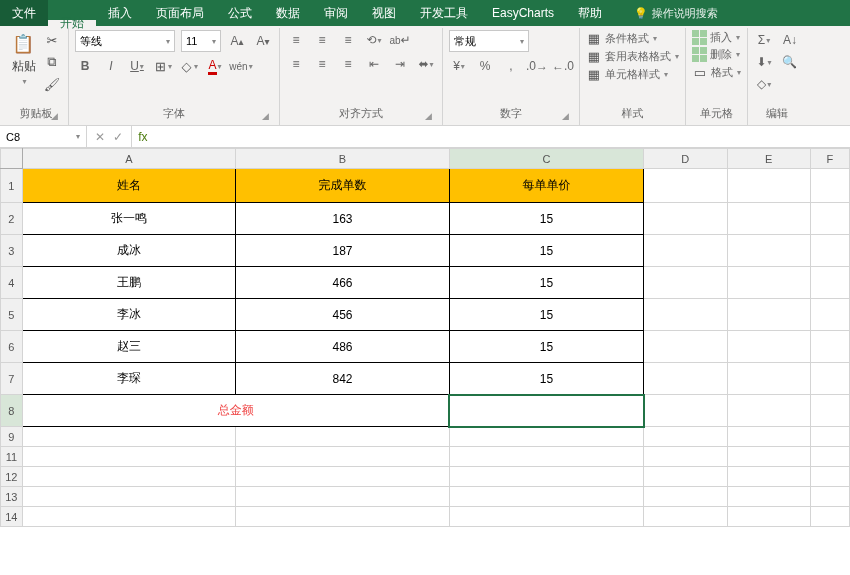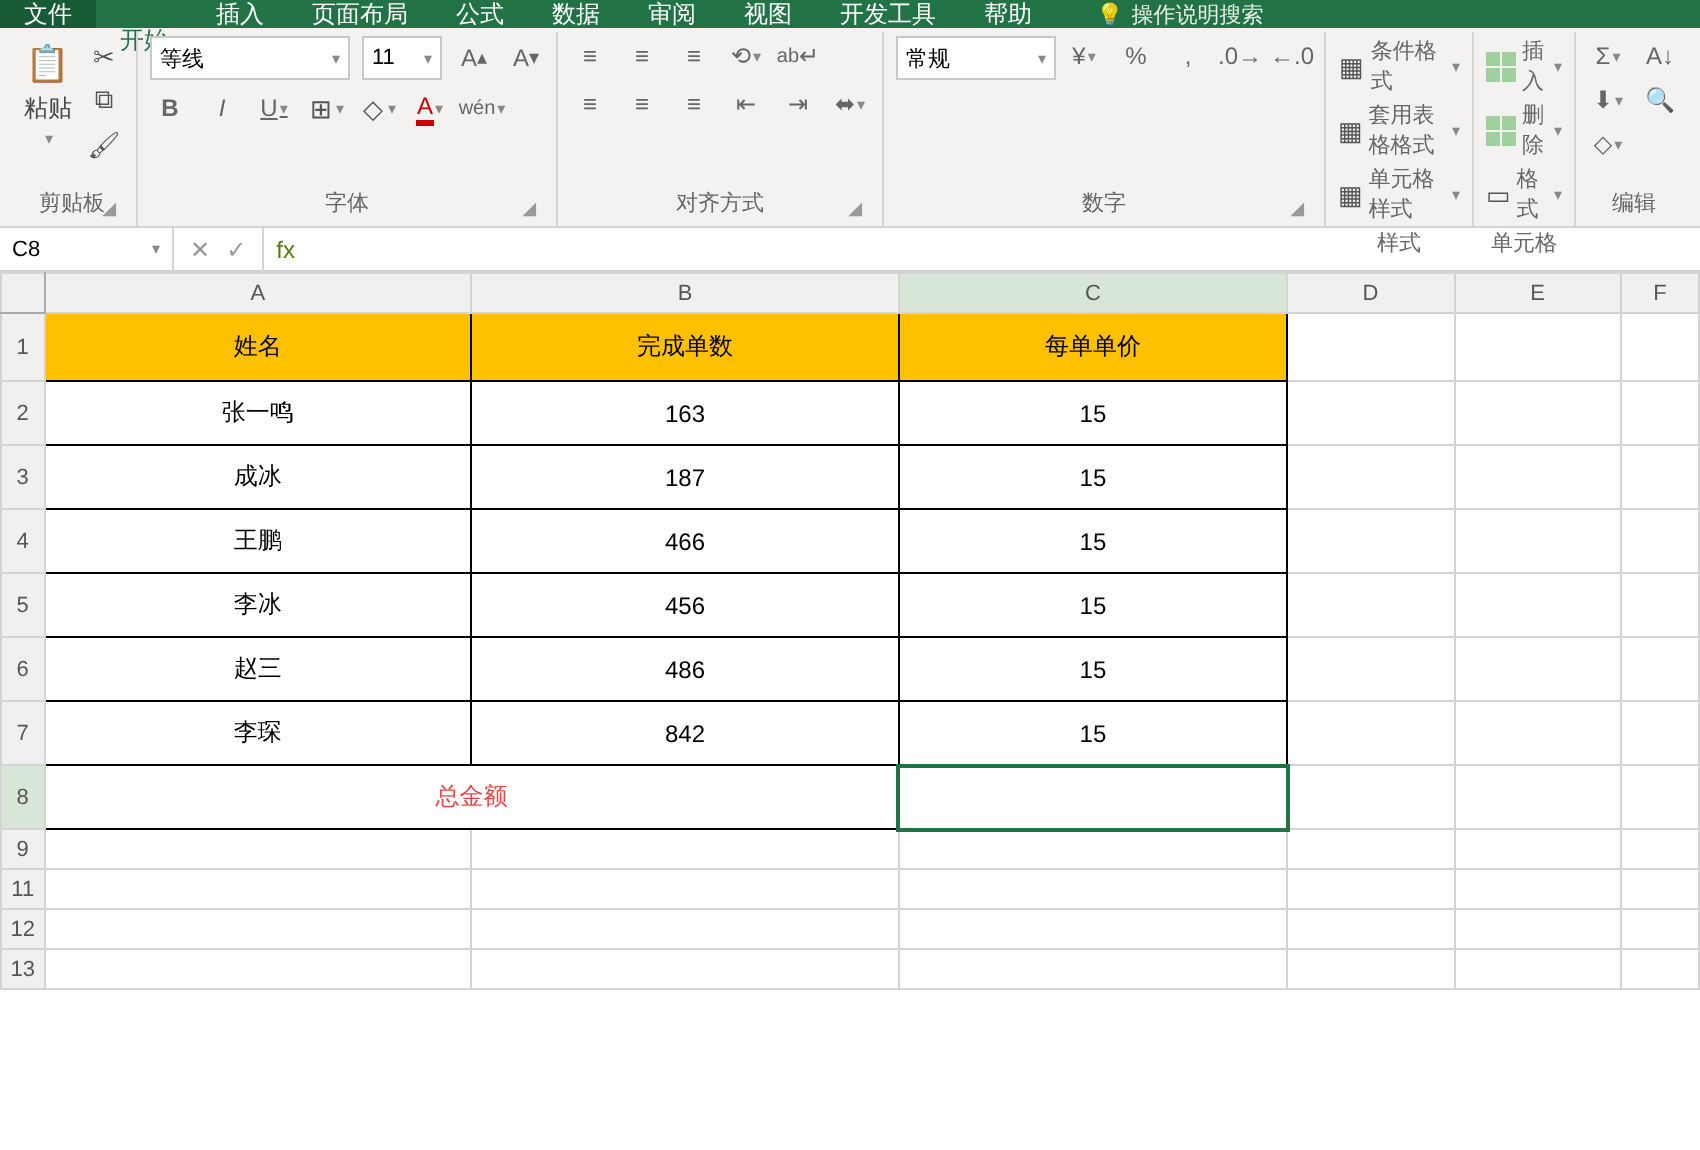--- a/index.html
+++ b/index.html
@@ -1,17 +1,17 @@
 <!DOCTYPE html>
 <html><head>
 <meta charset="utf-8">
 <style>
 *{margin:0;padding:0;box-sizing:border-box;font-family:"Microsoft YaHei",sans-serif;}
 body{background:#fff;width:850px;height:575px;overflow:hidden;font-size:12px;}
-.tabstrip{background:#217346;height:14px;display:flex;align-items:stretch;color:#fff;}
+.tabstrip{background:#217346;height:26px;display:flex;align-items:stretch;color:#fff;}
 .tab{padding:0 12px;display:flex;align-items:center;cursor:pointer;font-size:12px;}
 .tab.file{background:#185c37;}
 .tab.active{background:#f3f2f1;color:#217346;margin-top:20px;}
 .tab.hint{margin-left:8px;font-size:11px;opacity:.9;}
 .lightbulb{margin-right:4px;}
 .ribbon{background:#f3f2f1;height:100px;border-bottom:1px solid #d4d4d4;display:flex;padding:2px 4px 0;}
 .group{border-right:1px solid #d4d4d4;padding:2px 6px;display:flex;flex-direction:column;position:relative;}
 .group-body{flex:1;display:flex;gap:4px;align-items:flex-start;}
 .group-label{text-align:center;color:#666;font-size:11px;padding:2px 0;position:relative;}
 .launcher{position:absolute;right:4px;bottom:2px;font-size:9px;color:#999;}
@@ -56,20 +56,21 @@
 <div class="tabstrip">
   <div class="tab file">文件</div>
   <div class="tab active">开始</div>
   <div class="tab">插入</div>
   <div class="tab">页面布局</div>
   <div class="tab">公式</div>
   <div class="tab">数据</div>
   <div class="tab">审阅</div>
   <div class="tab">视图</div>
   <div class="tab">开发工具</div>
+  <div class="tab">EasyCharts</div>
   <div class="tab">帮助</div>
   <div class="tab hint">
       <span class="lightbulb">💡</span>
       <span>操作说明搜索</span>
     </div>
 </div>
 
 <div class="ribbon">
   <div class="group">
     <div class="group-body">
@@ -150,21 +151,21 @@
         <div class="small-btn">≡</div>
         <div class="small-btn">⇤</div>
         <div class="small-btn">⇥</div>
         <div class="small-btn">⬌<span class="dd">▾</span></div>
       </div>
     </div>
     <div class="group-label"><span>对齐方式</span><span class="launcher">◢</span></div>
   </div>
 
   <div class="group">
-    <div class="group-body" style="flex-direction:row;gap:4px;">
+    <div class="group-body" style="flex-direction:column;gap:4px;">
       <div class="numfmt">
           <span>常规</span>
           <span class="dd">▾</span>
         </div>
       <div class="mini-row">
         <div class="small-btn">¥<span class="dd">▾</span></div>
         <div class="small-btn">%</div>
         <div class="small-btn">,</div>
         <div class="small-btn">.0→</div>
         <div class="small-btn">←.0</div>
@@ -375,15 +376,24 @@
         </tr>
   <tr>
           <th class="rowhead">13</th>
           <td class="cell"></td>
           <td class="cell"></td>
           <td class="cell"></td>
           <td class="cell"></td>
           <td class="cell"></td>
           <td class="cell"></td>
         </tr>
+  <tr>
+          <th class="rowhead">14</th>
+          <td class="cell"></td>
+          <td class="cell"></td>
+          <td class="cell"></td>
+          <td class="cell"></td>
+          <td class="cell"></td>
+          <td class="cell"></td>
+        </tr>
 </tbody>
     </table>
 </div>
 
 </body></html>

